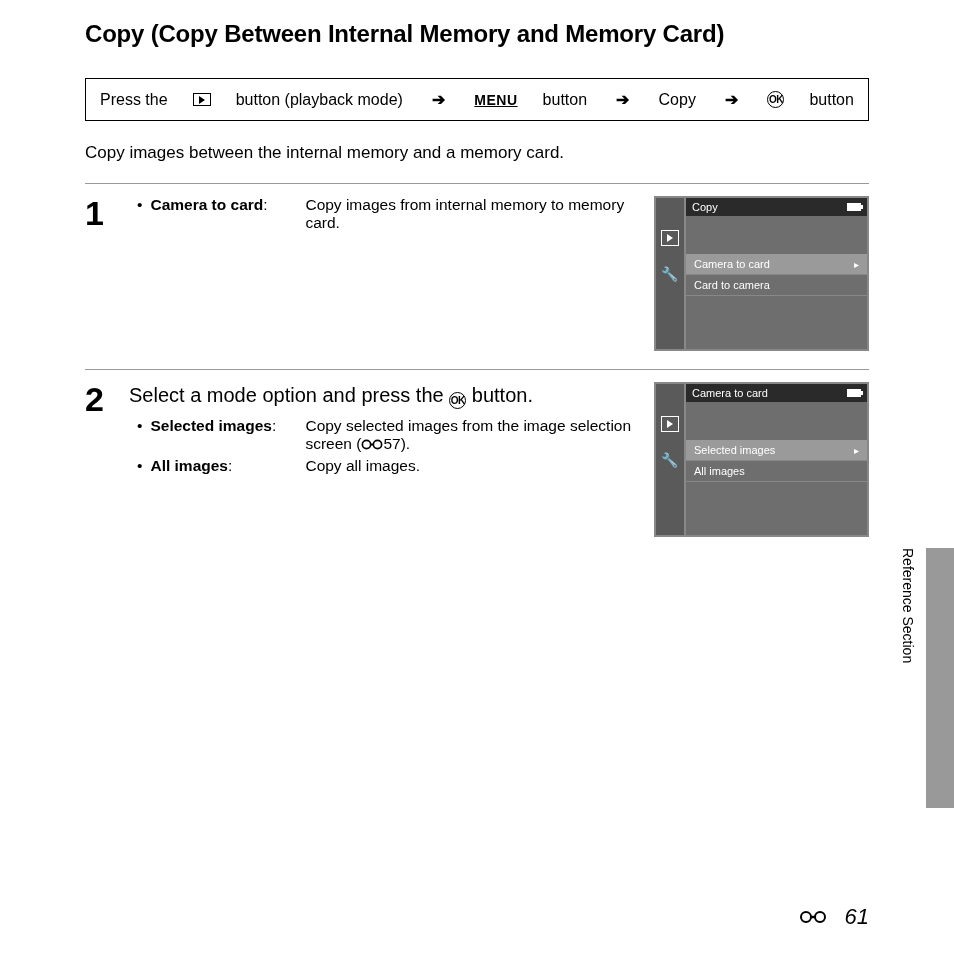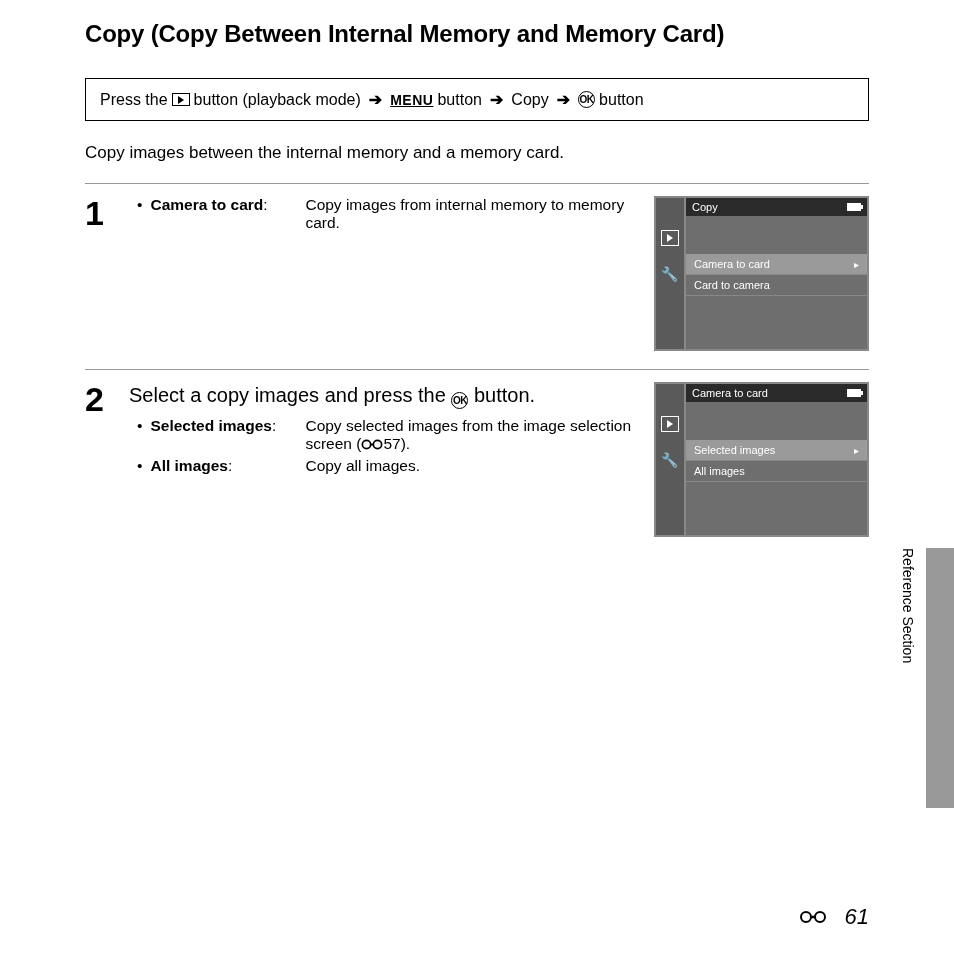--- a/index.html
+++ b/index.html
@@ -23,20 +23,21 @@
   }
   .nav-box {
     border: 1px solid #000;
     padding: 11px 14px;
     font-size: 16px;
     margin-bottom: 22px;
     display: flex;
     align-items: center;
     gap: 4px;
     flex-wrap: wrap;
+    justify-content: space-between;
   }
   .intro {
     font-size: 17px;
     margin-bottom: 20px;
   }
   .step-block {
     border-top: 1px solid #999;
     padding-top: 12px;
     padding-bottom: 18px;
     display: flex;
@@ -269,21 +270,21 @@
           <div class="screen-fill"></div>
         </div>
       </div>
     </div>
   </div>
 
   <div class="step-block">
     <div class="step-num">2</div>
     <div class="step-body">
       <div class="step-title">
-        <span>Select a copy images and press the </span><span class="inline-icon ok-inline">OK</span><span> button.</span>
+        <span>Select a mode option and press the </span><span class="inline-icon ok-inline">OK</span><span> button.</span>
       </div>
       <ul class="bullets">
         <li>
           <div class="opt-row">
             <div class="opt-col1"><span class="opt-label">Selected images</span>:</div>
             <div class="opt-col2">
               <span>Copy selected images from the image selection screen (</span><span class="link-inline">
                   <svg viewBox="0 0 24 12">
                     <circle cx="6" cy="6" r="4.5" fill="none" stroke="#000" stroke-width="1.8"></circle>
                     <circle cx="18" cy="6" r="4.5" fill="none" stroke="#000" stroke-width="1.8"></circle>

